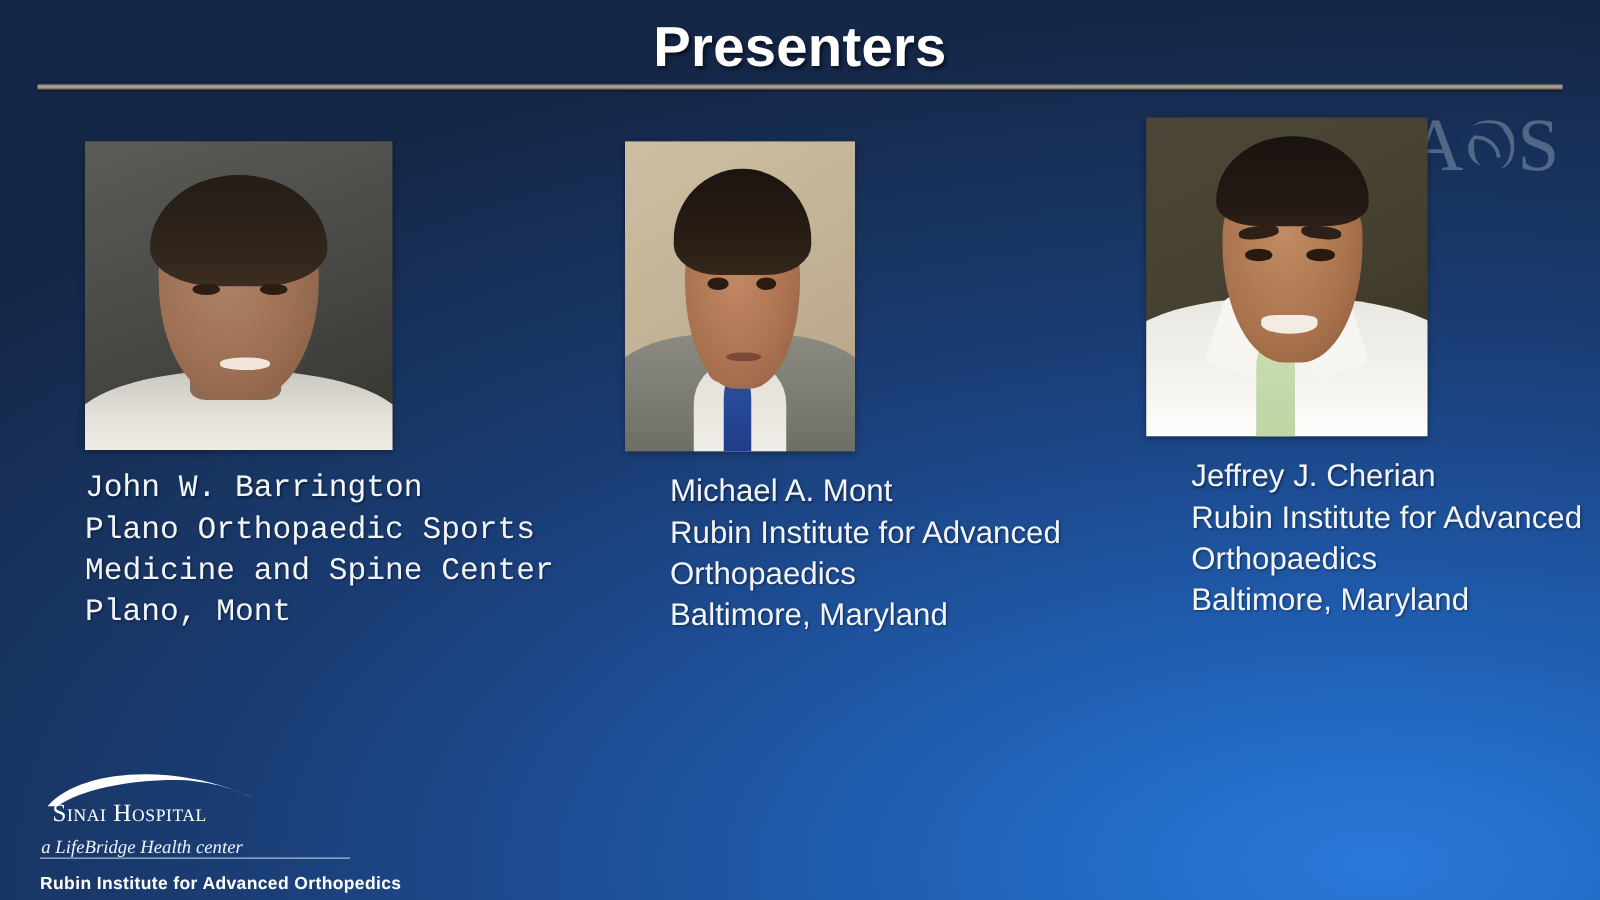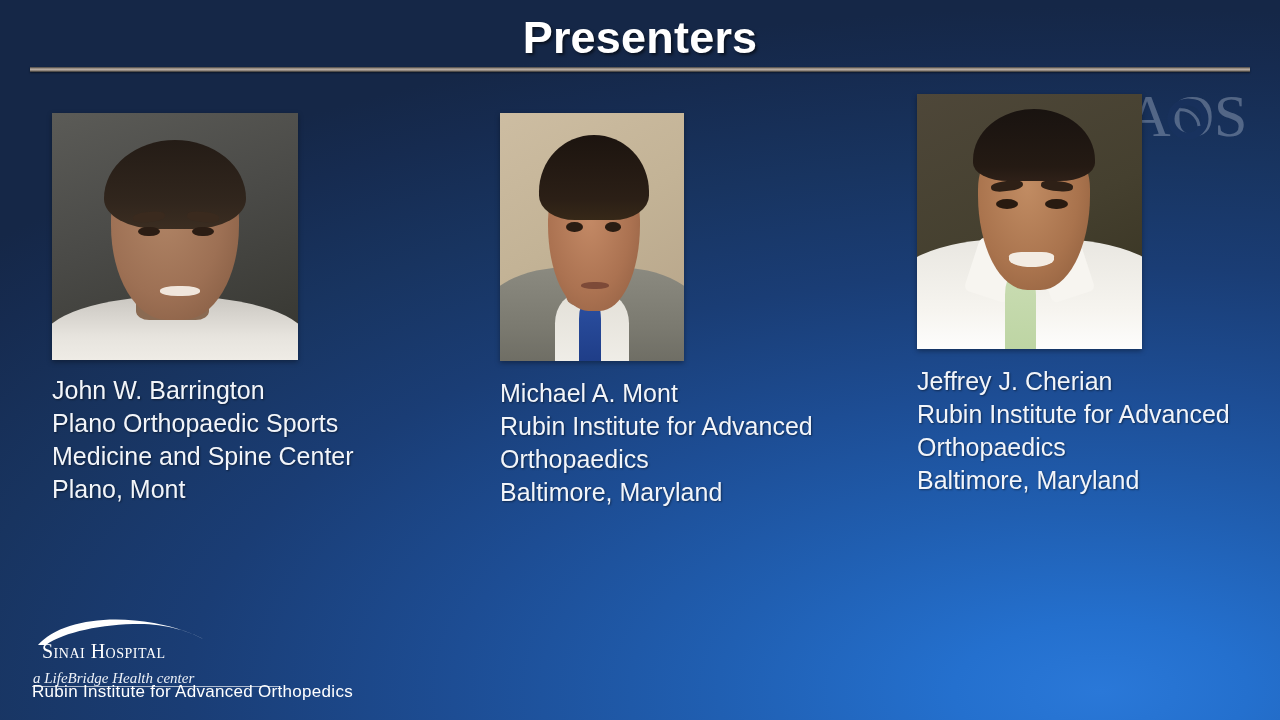--- a/index.html
+++ b/index.html
@@ -73,21 +73,21 @@
     height: 62px;
     opacity: 0.30;
     pointer-events: none;
   }
   .aaos-watermark svg { display: block; }
 
   
   .presenter {
     position: absolute;
   }
-  .p1 { left: 52px;  top: 113px; width: 420px; }
+  .p1 { left: 68px;  top: 113px; width: 420px; font-family: Liberation Mono, monospace; }
   .p2 { left: 500px; top: 113px; width: 420px; }
   .p3 { left: 917px; top: 94px; width: 350px; }
 
   .photo {
     position: relative;
     overflow: hidden;
     background: #3b3b38;
     box-shadow: 0 2px 5px rgba(0,0,0,0.35);
   }
   .photo-1 { width: 246px; height: 247px; }
@@ -214,21 +214,21 @@
 
   
   .p-text {
     margin-top: 14px;
     color: #f2f5fa;
     font-size: 25px;
     line-height: 33px;
     text-shadow: 1px 1px 2px rgba(0,0,0,0.45);
     white-space: nowrap;
   }
-  .p2 .p-text, .p3 .p-text { margin-top: 16px; }
+  .p2 .p-text, .p3 .p-text { margin-top: 16px; margin-left: 36px; }
   .p-line { display: block; }
 
   
   .sinai-logo {
     position: absolute;
     left: 30px;
     top: 618px;
     width: 252px;
     height: 78px;
     color: #ffffff;
@@ -265,23 +265,23 @@
     position: absolute;
     left: 2px;
     top: 68px;
     width: 248px;
     height: 1px;
     background: rgba(255,255,255,0.65);
   }
   .sinai-sub {
     position: absolute;
     left: 2px;
-    top: 64px;
-    font-size: 17px;
-    font-weight: normal;
+    top: 80px;
+    font-size: 14px;
+    font-weight: bold;
     letter-spacing: 0.3px;
     color: #ffffff;
     white-space: nowrap;
   }
 </style>
 </head>
 <body>
 
 <div id="slide">
 

